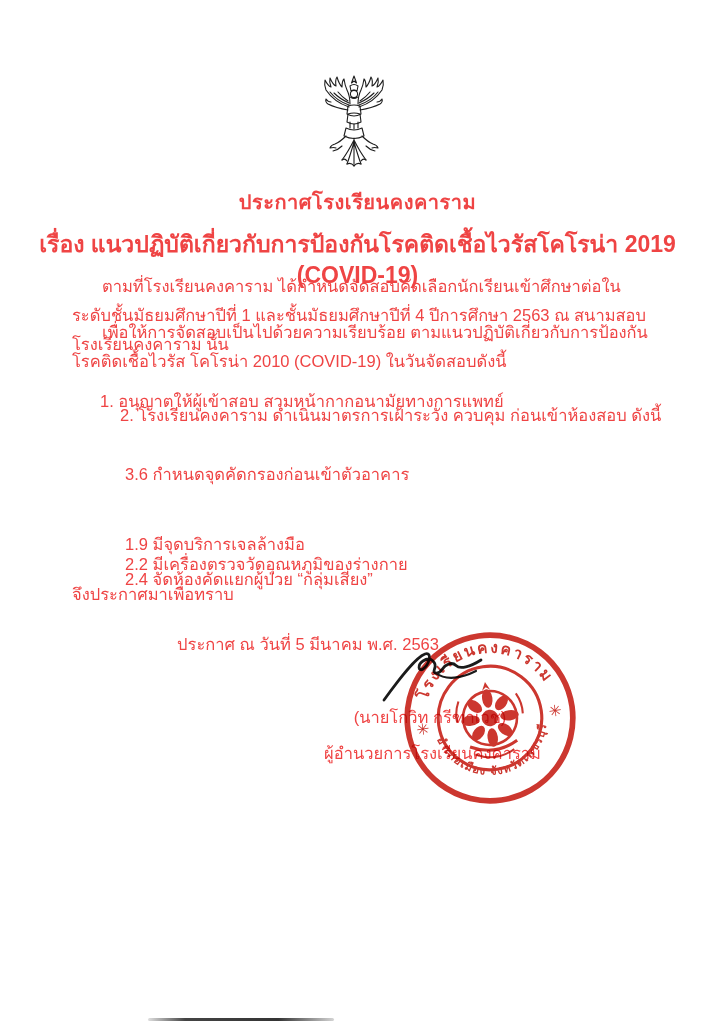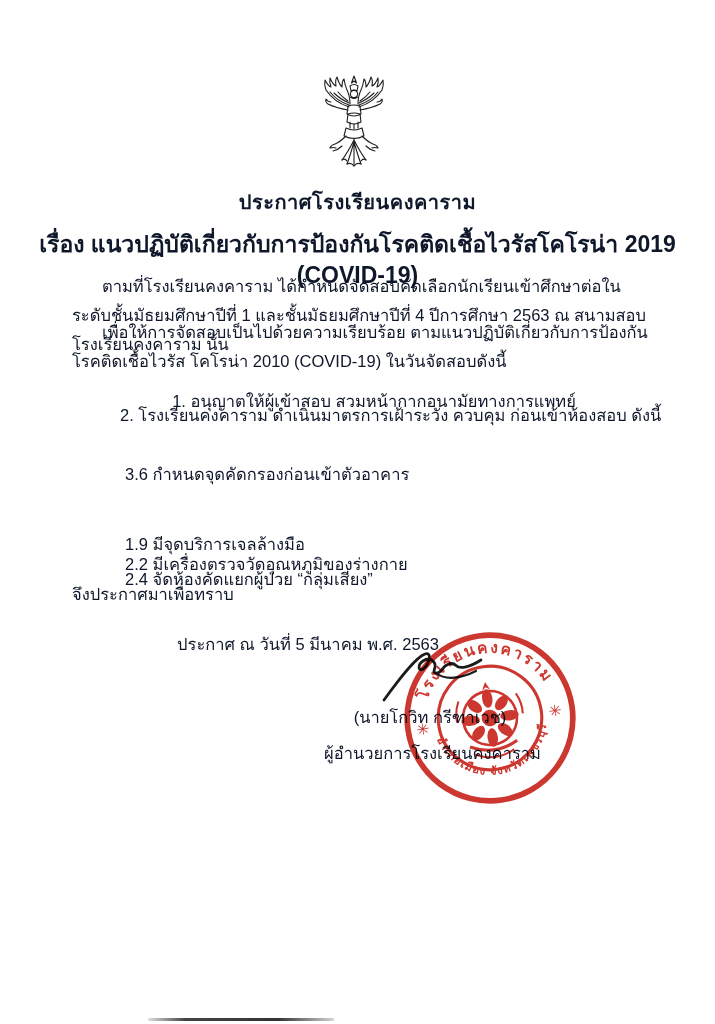--- a/index.html
+++ b/index.html
@@ -2,21 +2,21 @@
 <html><head>
 <meta charset="utf-8">
 <style>
   html,body{margin:0;padding:0;background:#e9e9e9;}
   .page{
     position:relative;
     width:715px;height:1024px;
     background:#ffffff;
     overflow:hidden;
     font-family:"Liberation Sans","DejaVu Sans",sans-serif;
-    color:#0f172a;
+    color:#ef4444;
     margin:0 auto;
   }
   .abs{position:absolute;}
   .doc-title{
     left:0;top:186px;width:715px;
     text-align:center;
     font-size:20px;font-weight:bold;
     letter-spacing:.5px;
   }
   .doc-subject{
@@ -102,21 +102,21 @@
       <path d="M38 86 Q41 84 43 87 M62 86 Q59 84 57 87"></path>
     </g>
   </svg>
 
   <div class="abs doc-title">ประกาศโรงเรียนคงคาราม</div>
   <div class="abs doc-subject">เรื่อง แนวปฏิบัติเกี่ยวกับการป้องกันโรคติดเชื้อไวรัสโคโรน่า 2019 (COVID-19)</div>
 
   <div class="abs body-text para" style="top:272px;">ตามที่โรงเรียนคงคาราม ได้กำหนดจัดสอบคัดเลือกนักเรียนเข้าศึกษาต่อในระดับชั้นมัธยมศึกษาปีที่ 1 และชั้นมัธยมศึกษาปีที่ 4 ปีการศึกษา 2563 ณ สนามสอบ โรงเรียนคงคาราม นั้น</div>
   <div class="abs body-text para" style="top:318px;">เพื่อให้การจัดสอบเป็นไปด้วยความเรียบร้อย ตามแนวปฏิบัติเกี่ยวกับการป้องกัน โรคติดเชื้อไวรัส โคโรน่า 2010 (COVID-19) ในวันจัดสอบดังนี้</div>
 
-  <div class="abs body-text item-l1" style="top:387px;text-align:center;">1. อนุญาตให้ผู้เข้าสอบ สวมหน้ากากอนามัยทางการแพทย์</div>
+  <div class="abs body-text item-l1" style="top:387px;">1. อนุญาตให้ผู้เข้าสอบ สวมหน้ากากอนามัยทางการแพทย์</div>
   <div class="abs body-text item-l1" style="top:401px;margin-left:20px;">2. โรงเรียนคงคาราม ดำเนินมาตรการเฝ้าระวัง ควบคุม ก่อนเข้าห้องสอบ ดังนี้</div>
   <div class="abs body-text item-l2" style="top:460px;">3.6 กำหนดจุดคัดกรองก่อนเข้าตัวอาคาร</div>
   <div class="abs body-text item-l2" style="top:506px;margin-top:44px;">2.2 มีเครื่องตรวจวัดอุณหภูมิของร่างกาย</div>
   <div class="abs body-text item-l2" style="top:530px;">1.9 มีจุดบริการเจลล้างมือ</div>
   <div class="abs body-text item-l2" style="top:565px;">2.4 จัดห้องคัดแยกผู้ป่วย “กลุ่มเสี่ยง”</div>
 
   <div class="abs body-text closing" style="top:580px;">จึงประกาศมาเพื่อทราบ</div>
   <div class="abs date-line">ประกาศ ณ วันที่ 5 มีนาคม พ.ศ. 2563</div>
 
   <svg class="abs signature" width="108" height="56" viewBox="0 0 108 56" fill="none" stroke="#1b1b1b" stroke-width="2.8" stroke-linecap="round">

